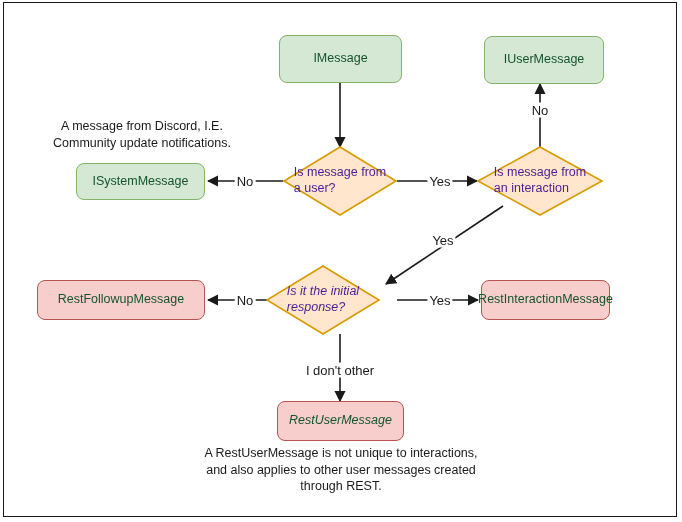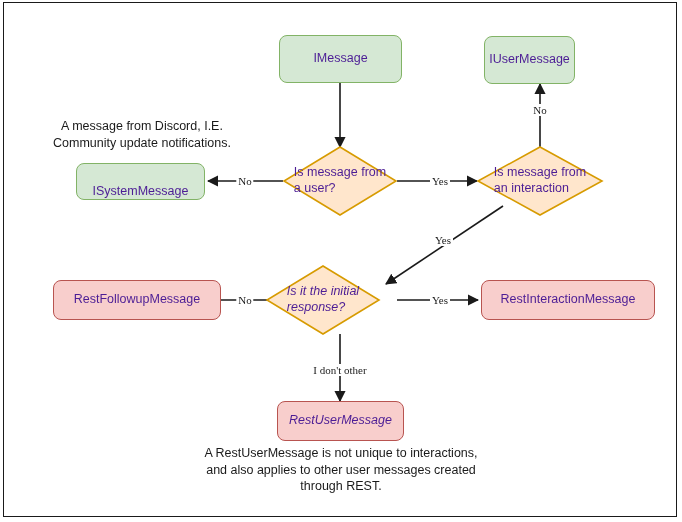--- a/index.html
+++ b/index.html
@@ -37,21 +37,21 @@
     height: 522px;
   }
   .node {
     position: absolute;
     box-sizing: border-box;
     display: flex;
     align-items: center;
     justify-content: center;
     text-align: center;
     font-size: 12.5px;
-    color: #4c1d95;
+    color: #14532d;
     line-height: 1.22;
     border-radius: 8px;
     border-style: solid;
     border-width: 1.4px;
     z-index: 2;
   }
   .node.green {
     background: #d5e8d4;
     border-color: #82b366;
   }
@@ -88,29 +88,28 @@
     position: absolute;
     text-align: center;
     font-size: 12.5px;
     color: #1a1a1a;
     line-height: 1.32;
     white-space: pre-line;
     z-index: 2;
   }
   .edge-label {
     position: absolute;
-    font-size: 11px;
+    font-size: 13px;
     color: #1a1a1a;
     background: #ffffff;
     padding: 0 2px;
     white-space: nowrap;
     z-index: 3;
     transform: translate(-50%, -50%);
     text-align: right;
-    font-family: Liberation Serif, serif;
   }
 </style>
 </head>
 <body>
 
 <div id="canvas">
 
   <div id="frame-border"></div>
 
   <svg id="edges" viewBox="0 0 682 522">
@@ -158,33 +157,33 @@
      RestUserMessage --&gt;
     <g>
       <path d="M 340 334 L 340 401" stroke="#1a1a1a" stroke-width="1.6" fill="none" marker-end="url(#arrow)"></path>
     </g>
   </svg>
 
   <div class="node green" style="left:279px; top:35px; width:123px; height:48px;">
     <span>IMessage</span>
   </div>
 
-  <div class="node green" style="left:484px; top:36px; width:91px; height:48px;text-align:right;">
+  <div class="node green" style="left:484px; top:36px; width:120px; height:48px;text-align:right;">
     <span>IUserMessage</span>
   </div>
 
-  <div class="node green" style="left:76px; top:163px; width:129px; height:37px;align-items:flex-end;">
+  <div class="node green" style="left:76px; top:163px; width:129px; height:37px;">
     <span>ISystemMessage</span>
   </div>
 
-  <div class="node red" style="left:37px; top:280px; width:168px; height:40px;margin-left:16px;">
+  <div class="node red" style="left:37px; top:280px; width:168px; height:40px;">
     <span>RestFollowupMessage</span>
   </div>
 
-  <div class="node red" style="left:481px; top:280px; width:174px; height:40px;">
+  <div class="node red" style="left:481px; top:280px; width:129px; height:40px;">
     <span>RestInteractionMessage</span>
   </div>
 
   <div class="node red" style="left:277px; top:401px; width:127px; height:40px;font-style:italic;">
     <span>RestUserMessage</span>
   </div>
 
   <div class="diamond-wrap" style="left:283px; top:146px; width:114px; height:70px;">
     <svg width="114" height="70">
       <polygon points="57,1 113,35 57,69 1,35" fill="#ffe6cc" stroke="#d79b00" stroke-width="1.6"></polygon>

